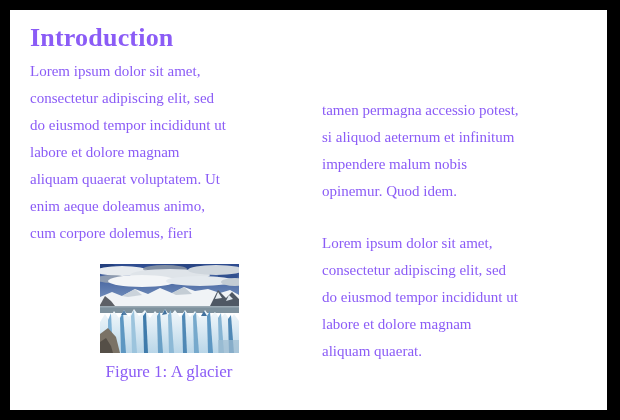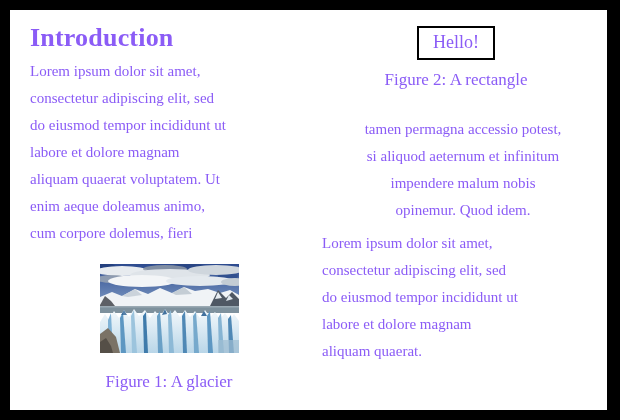--- a/index.html
+++ b/index.html
@@ -28,30 +28,30 @@
     line-height: 32px;
     letter-spacing: 0.2px;
   }
   .bodytext {
     position: absolute;
     font-size: 15px;
     line-height: 27px;
     white-space: pre-line;
   }
   .para-left   { left: 20px;  top: 48px;  width: 288px; }
-  .para-right1 { left: 312px; top: 106px; width: 282px; text-align: center; }
+  .para-right1 { left: 312px; top: 87px; width: 282px; }
   .para-right2 { left: 312px; top: 220px; width: 282px; }
   .figure1 {
     position: absolute;
     left: 10px; top: 254px; width: 298px;
     text-align: center;
   }
   .figure1 svg { display: block; margin: 0 auto; }
   .figcaption {
-    margin-top: 19px;
+    margin-top: 9px;
     font-size: 17px;
     line-height: 20px;
   }
   .figure2 {
     position: absolute;
     left: 302px; top: 16px; width: 288px;
     text-align: center;
   }
   .hello-box {
     display: inline-block;
@@ -136,24 +136,20 @@
         <polygon fill="#2f6394" points="24,46 27,51 21,51" opacity="0.8"></polygon>
 
         <polygon fill="#7a7266" points="0,70 8,64 16,73 20,89 0,89"></polygon>
         <polygon fill="#554f47" points="0,78 6,74 11,82 13,89 0,89"></polygon>
 
         <rect x="118" y="76" width="21" height="13" fill="#9fbdd2" opacity="0.7"></rect>
       </svg>
       <div class="figcaption">Figure 1: A glacier</div>
     </div>
 
-    <div class="figure2">
-      <span class="hello-box"><span>Hello!</span></span>
-      <div class="figcaption">Figure 2: A rectangle</div>
-    </div>
 
     <div class="bodytext para-right1">tamen permagna accessio potest,
 si aliquod aeternum et infinitum
 impendere malum nobis
 opinemur. Quod idem.</div>
 
     <div class="bodytext para-right2">Lorem ipsum dolor sit amet,
 consectetur adipiscing elit, sed
 do eiusmod tempor incididunt ut
 labore et dolore magnam

